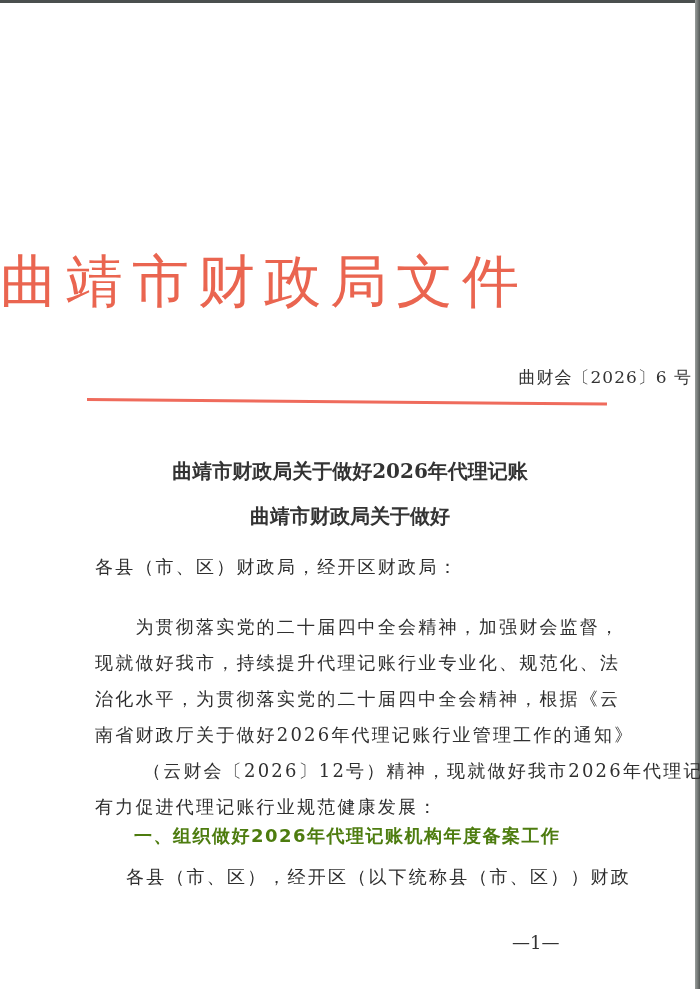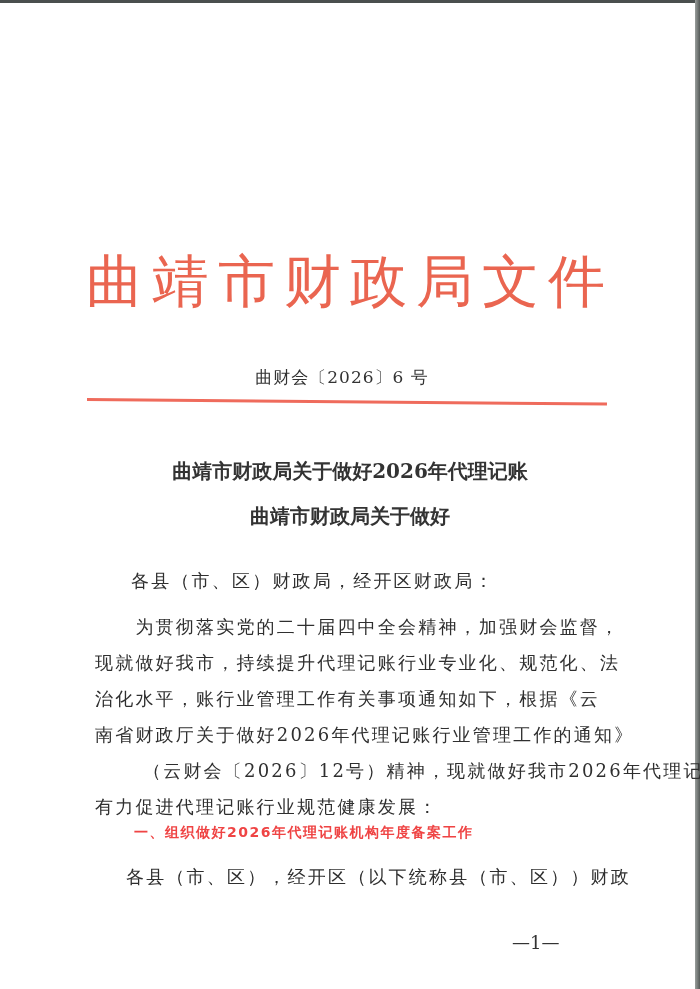--- a/index.html
+++ b/index.html
@@ -5,69 +5,69 @@
   html, body { margin: 0; padding: 0; }
   body {
     width: 700px; height: 989px; overflow: hidden; position: relative;
     background: #ffffff;
     font-family: "DejaVu Serif", "Liberation Serif", serif;
     color: #2a2a2a;
   }
   .scan-top { position: absolute; left: 0; top: 0; width: 700px; height: 3px; background: #4a4f4e; }
   .scan-right { position: absolute; right: 0; top: 0; width: 5px; height: 989px; background: linear-gradient(to right, #9a9e9c, #555a58); }
   .masthead {
-    position: absolute; left: 0; width: 700px; top: 246px; text-align: center;
+    position: absolute; left: 0; width: 700px; top: 246px; 
     font-size: 57px; letter-spacing: 9px; color: #ea6550;
     font-family: "DejaVu Serif", serif; font-weight: normal; line-height: 70px;
   }
   .docno {
-    position: absolute; left: 0; width: 684px; top: 366px; text-align: center;
+    position: absolute; left: 8px; width: 684px; top: 366px; text-align: right;
     font-size: 17px; color: #333; letter-spacing: 1px;
   }
   .redline {
     position: absolute; left: 87px; top: 398px; width: 520px; height: 3px;
     background: #ef6b5c; transform: rotate(0.5deg); transform-origin: left center;
   }
   .title {
     position: absolute; left: 0; width: 700px; text-align: center;
     font-size: 20px; font-weight: bold; color: #333; letter-spacing: 0px;
   }
   .title.l1 { top: 458px; }
   .title.l2 { top: 503px; }
   .para {
     position: absolute; left: 95px; width: 520px;
     font-size: 18px; line-height: 36px; color: #2f2f2f; letter-spacing: 2.2px;
     white-space: nowrap;
   }
   .heading1 {
     position: absolute; left: 134px; top: 824px;
-    font-size: 14px; font-weight: bold; color: #ef4444; letter-spacing: 1.5px;
+    font-size: 18px; font-weight: bold; color: #4d7c0f; letter-spacing: 1.5px;
     font-family: "DejaVu Sans", sans-serif;
   }
   .pageno {
     position: absolute; left: 512px; top: 932px; font-size: 18px; color: #333;
   }
 </style>
 </head>
 <body>
 
 <div class="scan-top"></div>
 <div class="scan-right"></div>
 
 <div class="masthead">曲靖市财政局文件</div>
 <div class="docno">曲财会〔2026〕6 号</div>
 <div class="redline"></div>
 
 <div class="title l1">曲靖市财政局关于做好2026年代理记账</div>
 <div class="title l2">曲靖市财政局关于做好</div>
 
-<div class="para" style="top:563px;margin-left:36px;">各县（市、区）财政局，经开区财政局：</div>
+<div class="para" style="top:549px;">各县（市、区）财政局，经开区财政局：</div>
 <div class="para" style="top:609px;">　　为贯彻落实党的二十届四中全会精神，加强财会监督，</div>
 <div class="para" style="top:645px;">现就做好我市，持续提升代理记账行业专业化、规范化、法</div>
-<div class="para" style="top:681px;">治化水平，账行业管理工作有关事项通知如下，根据《云</div>
+<div class="para" style="top:681px;">治化水平，为贯彻落实党的二十届四中全会精神，根据《云</div>
 <div class="para" style="top:717px;">南省财政厅关于做好2026年代理记账行业管理工作的通知》</div>
 <div class="para" style="top:753px;margin-left:48px;">（云财会〔2026〕12号）精神，现就做好我市2026年代理记</div>
 <div class="para" style="top:789px;">有力促进代理记账行业规范健康发展：</div>
 
 <div class="heading1">一、组织做好2026年代理记账机构年度备案工作</div>
 <div class="para" style="top:859px; left:126px;">各县（市、区），经开区（以下统称县（市、区））财政</div>
 
 <div class="pageno">—1—</div>
 
 </body></html>

